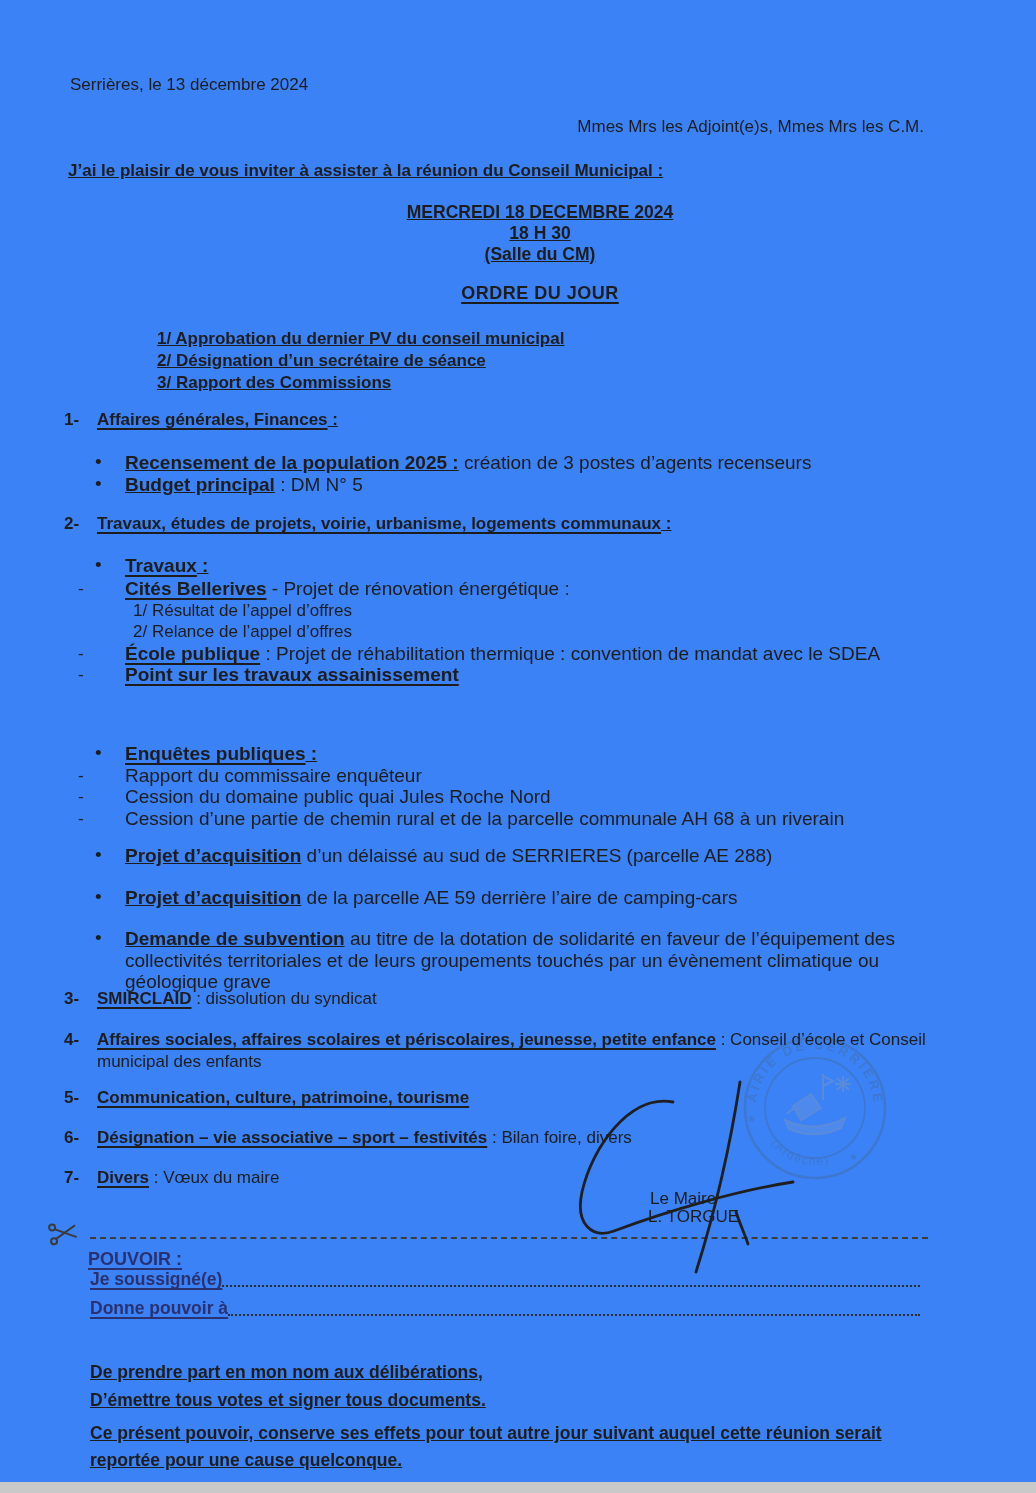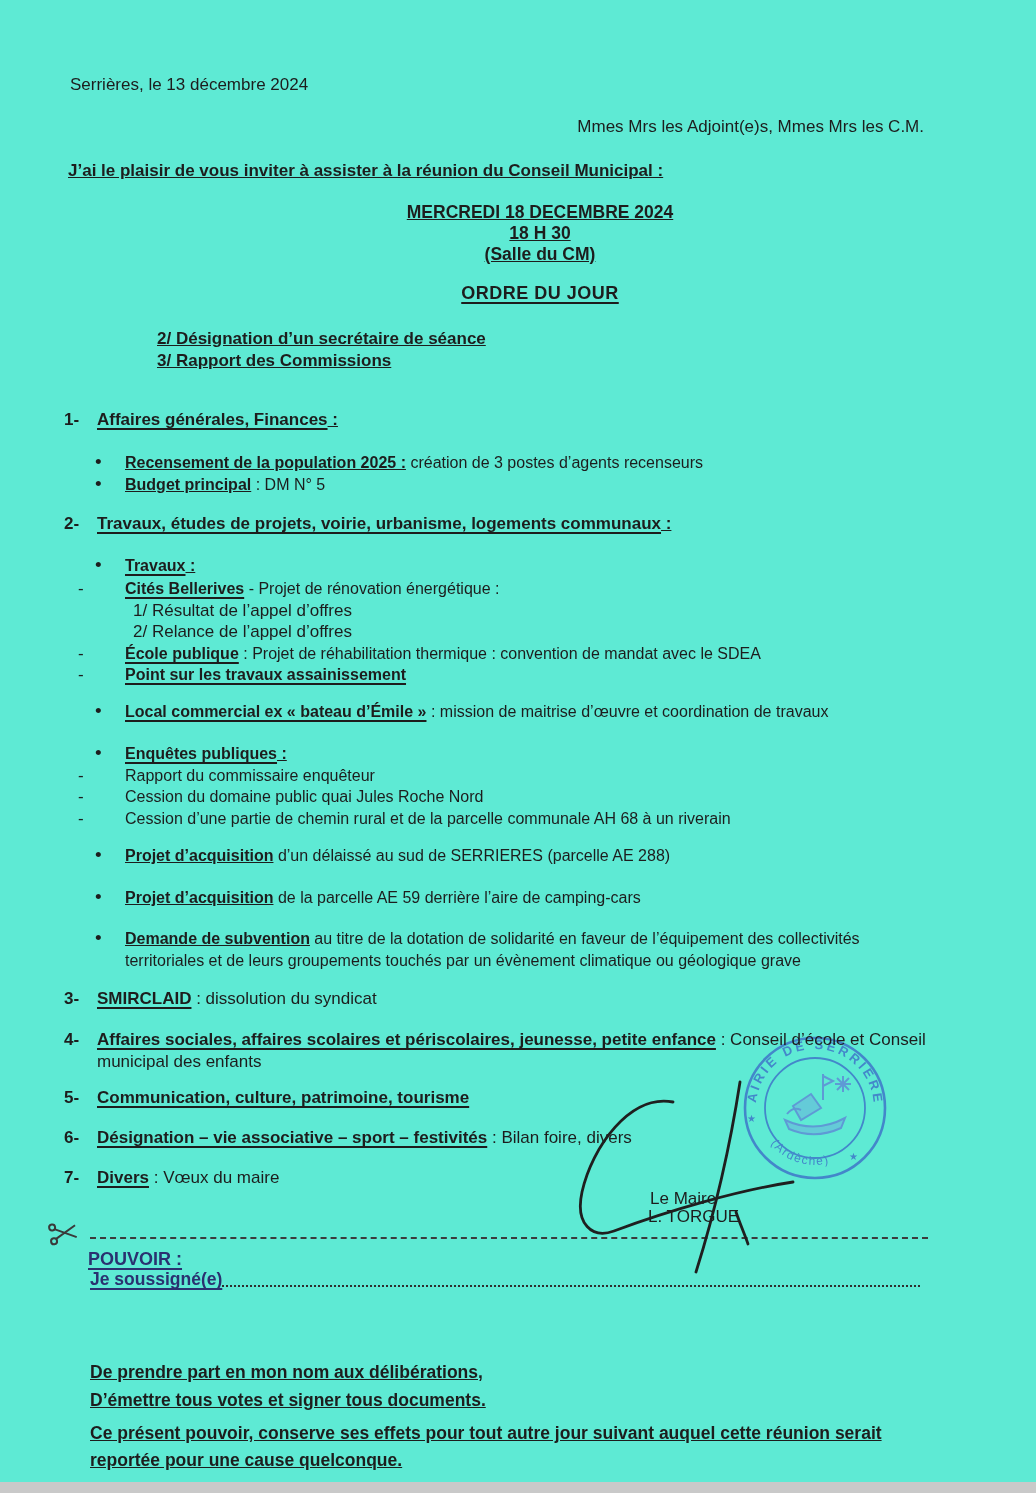--- a/index.html
+++ b/index.html
@@ -1,30 +1,30 @@
 <!DOCTYPE html>
 <html lang="fr"><head>
 <meta charset="utf-8">
 <style>
   html,body{margin:0;padding:0;background:#e9e9e9;}
   #page{
-    position:relative;width:1036px;height:1493px;background:#5eead4;
+    position:relative;width:1036px;height:1493px;background:#3b82f6;
     font-family:"Liberation Sans",sans-serif;color:#1d1d1d;overflow:hidden;
   }
   .abs{position:absolute;z-index:2;}
   .fs{font-size:17px;line-height:21.5px;}
   .b{font-weight:bold;text-decoration:underline;}
   .u{text-decoration:underline;text-underline-offset:3px;text-decoration-thickness:1.6px;text-decoration-skip-ink:none;}
   .center{text-align:center;}
   
   .sec{left:64px;display:flex;font-size:17px;line-height:21.5px;}
   .sec .num{flex:none;width:33px;font-weight:bold;}
   .sec .body{max-width:862px;}
   
-  .li{left:125px;font-size:16px;line-height:21.5px;max-width:812px;}
+  .li{left:125px;font-size:19px;line-height:21.5px;max-width:812px;}
   .li.bullet::before{content:"\2022";position:absolute;left:-30px;top:-1px;font-size:19px;}
   .li.dash::before{content:"-";position:absolute;left:-47px;top:0;font-size:17px;}
   .subnum{left:133px;font-size:17px;line-height:21.5px;}
   
   .dotrow{display:flex;align-items:flex-end;}
   .dots{flex:1;border-bottom:2.6px dotted #2e2e2e;margin-bottom:3px;min-width:40px;}
   
   .cutline{border-top:2.2px dashed #3c3c3c;height:0;}
   .navy{color:#2a3170;}
   .stamp{z-index:1;pointer-events:none;}
@@ -44,20 +44,21 @@
     <div>MERCREDI 18 DECEMBRE 2024</div>
     <div>18 H 30</div>
     <div>(Salle du CM)</div>
   </div>
 
   <div class="abs center" style="top:283px;left:22px;width:1036px;">
     <span class="b u" style="font-size:18px;letter-spacing:0.5px">ORDRE DU JOUR</span>
   </div>
 
   <div class="abs fs b" style="top:328px;left:157px;line-height:22px">
+    <div>1/ Approbation du dernier PV du conseil municipal</div>
     <div>2/ Désignation d’un secrétaire de séance</div>
     <div>3/ Rapport des Commissions</div>
   </div>
 
   <div class="abs sec" style="top:409px">
     <span class="num">1-</span>
     <div class="body"><span class="b u">Affaires générales, Finances</span><span class="b"> :</span></div>
   </div>
   <div class="abs li bullet" style="top:452px">
     <span class="b">Recensement de la population 2025 :</span><span> création de 3 postes d’agents recenseurs</span>
@@ -79,23 +80,20 @@
   </div>
   <div class="abs subnum" style="top:600px">1/ Résultat de l’appel d’offres</div>
   <div class="abs subnum" style="top:621px">2/ Relance de l’appel d’offres</div>
   <div class="abs li dash" style="top:643px">
     <span class="b u">École publique</span><span> :  Projet de réhabilitation thermique : convention de mandat avec le SDEA</span>
   </div>
   <div class="abs li dash" style="top:664px">
     <span class="b u">Point sur les travaux assainissement</span>
   </div>
 
-  <div class="abs li bullet" style="top:701px;max-width:860px">
-    <span class="b u">Local commercial ex « bateau d’Émile »</span><span> : mission de maitrise d’œuvre et coordination de travaux</span>
-  </div>
 
   <div class="abs li bullet" style="top:743px">
     <span class="b u">Enquêtes publiques</span><span class="b"> :</span>
   </div>
   <div class="abs li dash" style="top:765px">Rapport du commissaire enquêteur</div>
   <div class="abs li dash" style="top:786px">Cession du domaine public quai Jules Roche Nord</div>
   <div class="abs li dash" style="top:808px">Cession d’une partie de chemin rural et de la parcelle communale AH 68 à un riverain</div>
 
   <div class="abs li bullet" style="top:845px">
     <span class="b">Projet d’acquisition</span><span> d’un délaissé au sud de SERRIERES (parcelle AE 288)</span>
@@ -173,18 +171,22 @@
   </svg>
   <div class="abs cutline" style="top:1237px;left:90px;width:838px"></div>
 
   <div class="abs navy" style="top:1249px;left:88px">
     <span class="b u" style="font-size:18px">POUVOIR :</span>
   </div>
   <div class="abs dotrow" style="top:1269px;left:90px;width:830px">
     <span class="b u navy" style="font-size:17.5px">Je soussigné(e)</span>
     <span class="dots"></span>
   </div>
+  <div class="abs dotrow" style="top:1298px;left:90px;width:830px">
+    <span class="b u navy" style="font-size:17.5px">Donne pouvoir à </span>
+    <span class="dots"></span>
+  </div>
   <div class="abs b" style="top:1362px;left:90px;font-size:17.5px">De prendre part en mon nom aux délibérations,</div>
   <div class="abs b" style="top:1390px;left:90px;font-size:17.5px">D’émettre tous votes et signer tous documents.</div>
   <div class="abs b" style="top:1420px;left:90px;width:832px;font-size:17.5px;line-height:27px">Ce présent pouvoir, conserve ses effets pour tout autre jour suivant auquel cette réunion serait reportée pour une cause quelconque.</div>
 
   <div class="abs bottom-strip" style="top:1482px;left:0;width:1036px;height:11px"></div>
 </div>
 
 </body></html>

